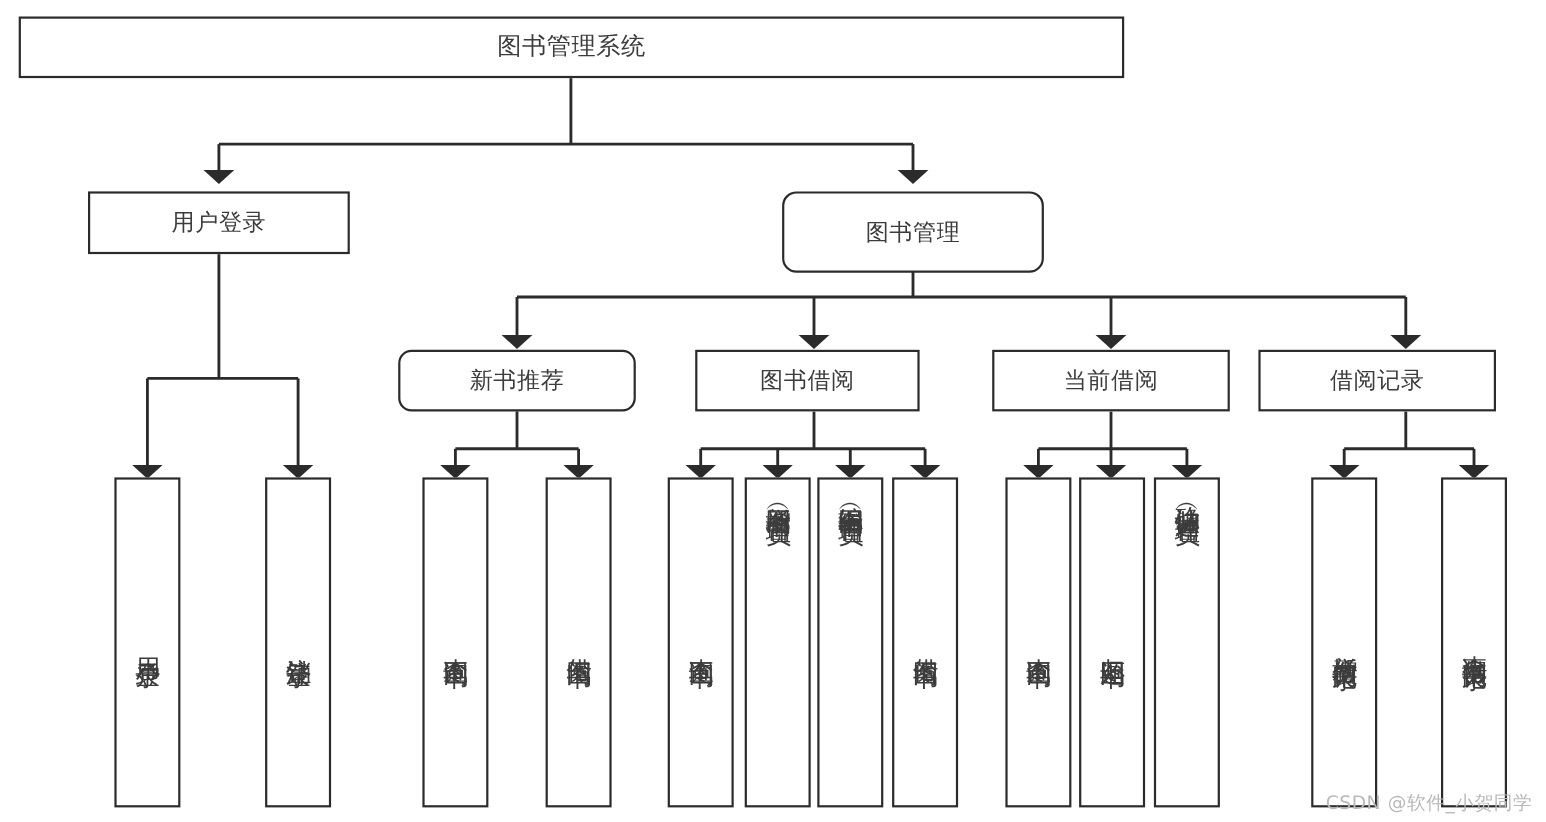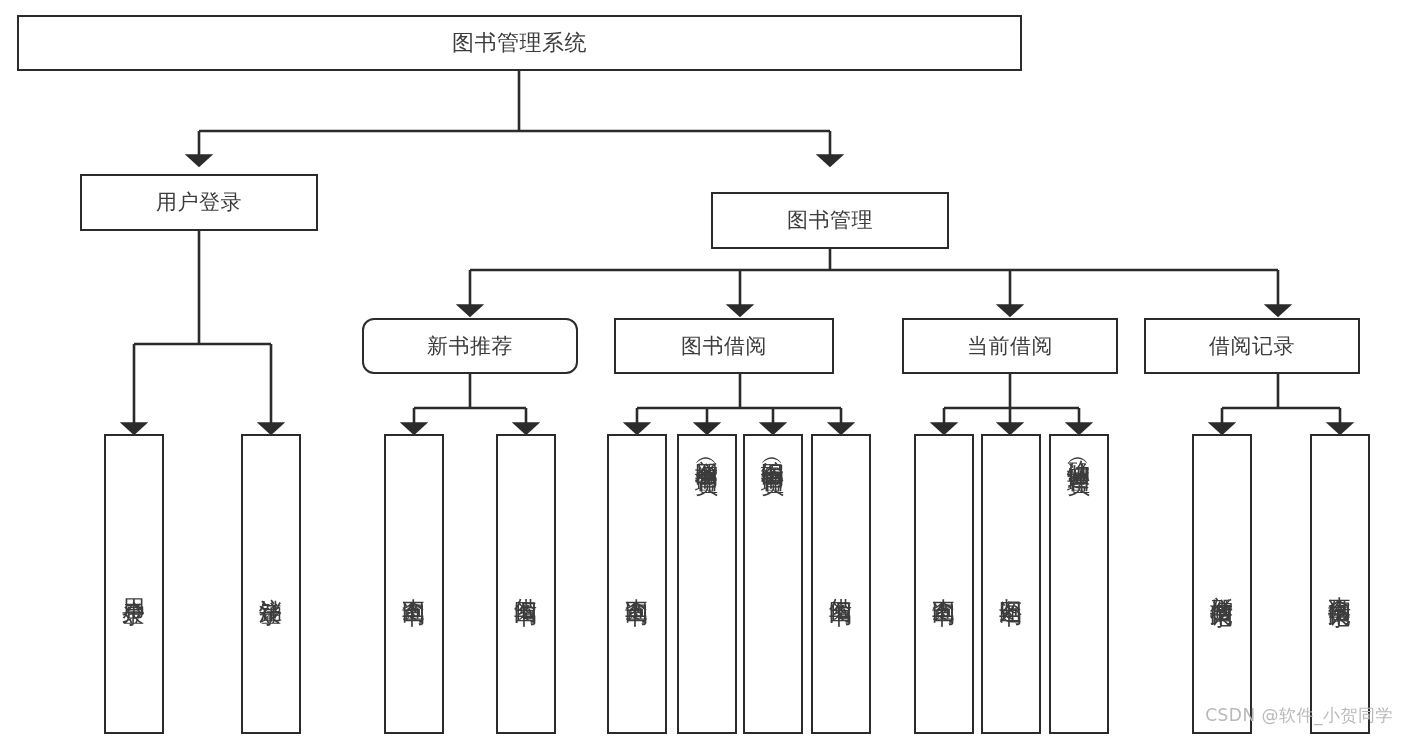--- a/index.html
+++ b/index.html
@@ -56,21 +56,21 @@
     letter-spacing:2px;
     text-align:start;
   }
   .node.v.mid{
     align-items:center;
     padding-top:0;
   }
   .watermark{
     position:absolute;
     right:12px;
-    bottom:20px;
+    bottom:6px;
     font-size:17px;
     color:#b9b9b9;
     letter-spacing:0.5px;
     z-index:5;
     white-space:nowrap;
     text-align:center;
   }
 </style>
 </head>
 <body>
@@ -127,28 +127,28 @@
     </g>
   </svg>
 
   <div class="node h root" style="left:17px; top:15px; width:1005px; height:56px;">
     <span class="label">图书管理系统</span>
   </div>
 
   <div class="node h" style="left:80px; top:174px; width:238px; height:57px;">
     <span class="label">用户登录</span>
   </div>
-  <div class="node h" style="left:711px; top:192px; width:238px; height:57px;">
+  <div class="node h" style="left:711px; top:174px; width:238px; height:74px;border-radius:13px;">
     <span class="label">图书管理</span>
   </div>
 
   <div class="node h" style="left:362px; top:318px; width:216px; height:56px;border-radius:12px;">
     <span class="label">新书推荐</span>
   </div>
-  <div class="node h" style="left:614px; top:318px; width:220px; height:56px;">
+  <div class="node h" style="left:632px; top:318px; width:204px; height:56px;">
     <span class="label">图书借阅</span>
   </div>
   <div class="node h" style="left:902px; top:318px; width:216px; height:56px;font-family:Liberation Serif, serif;">
     <span class="label">当前借阅</span>
   </div>
   <div class="node h" style="left:1144px; top:318px; width:216px; height:56px;">
     <span class="label">借阅记录</span>
   </div>
 
   <div class="node v mid" style="left:104px; top:434px; width:60px; height:300px;">

